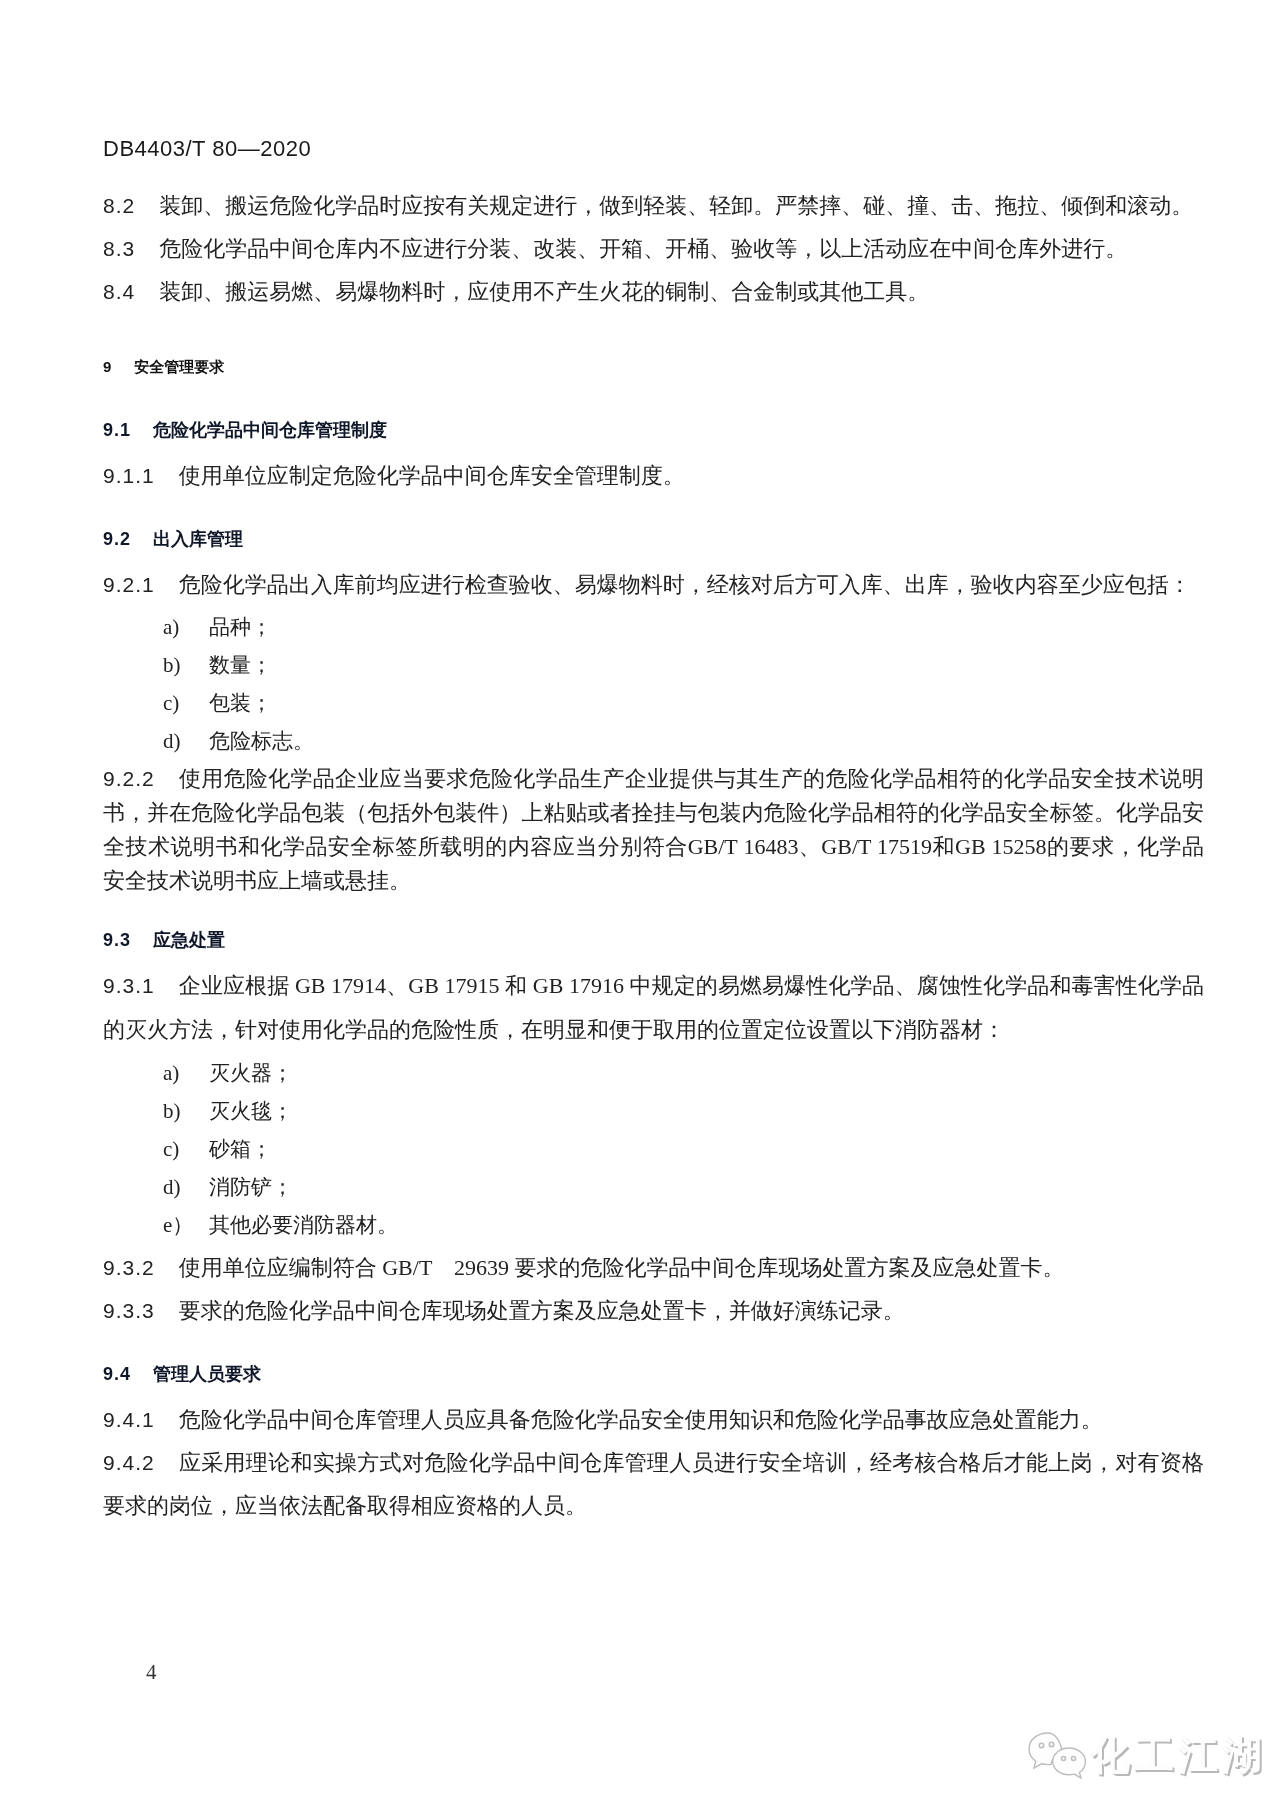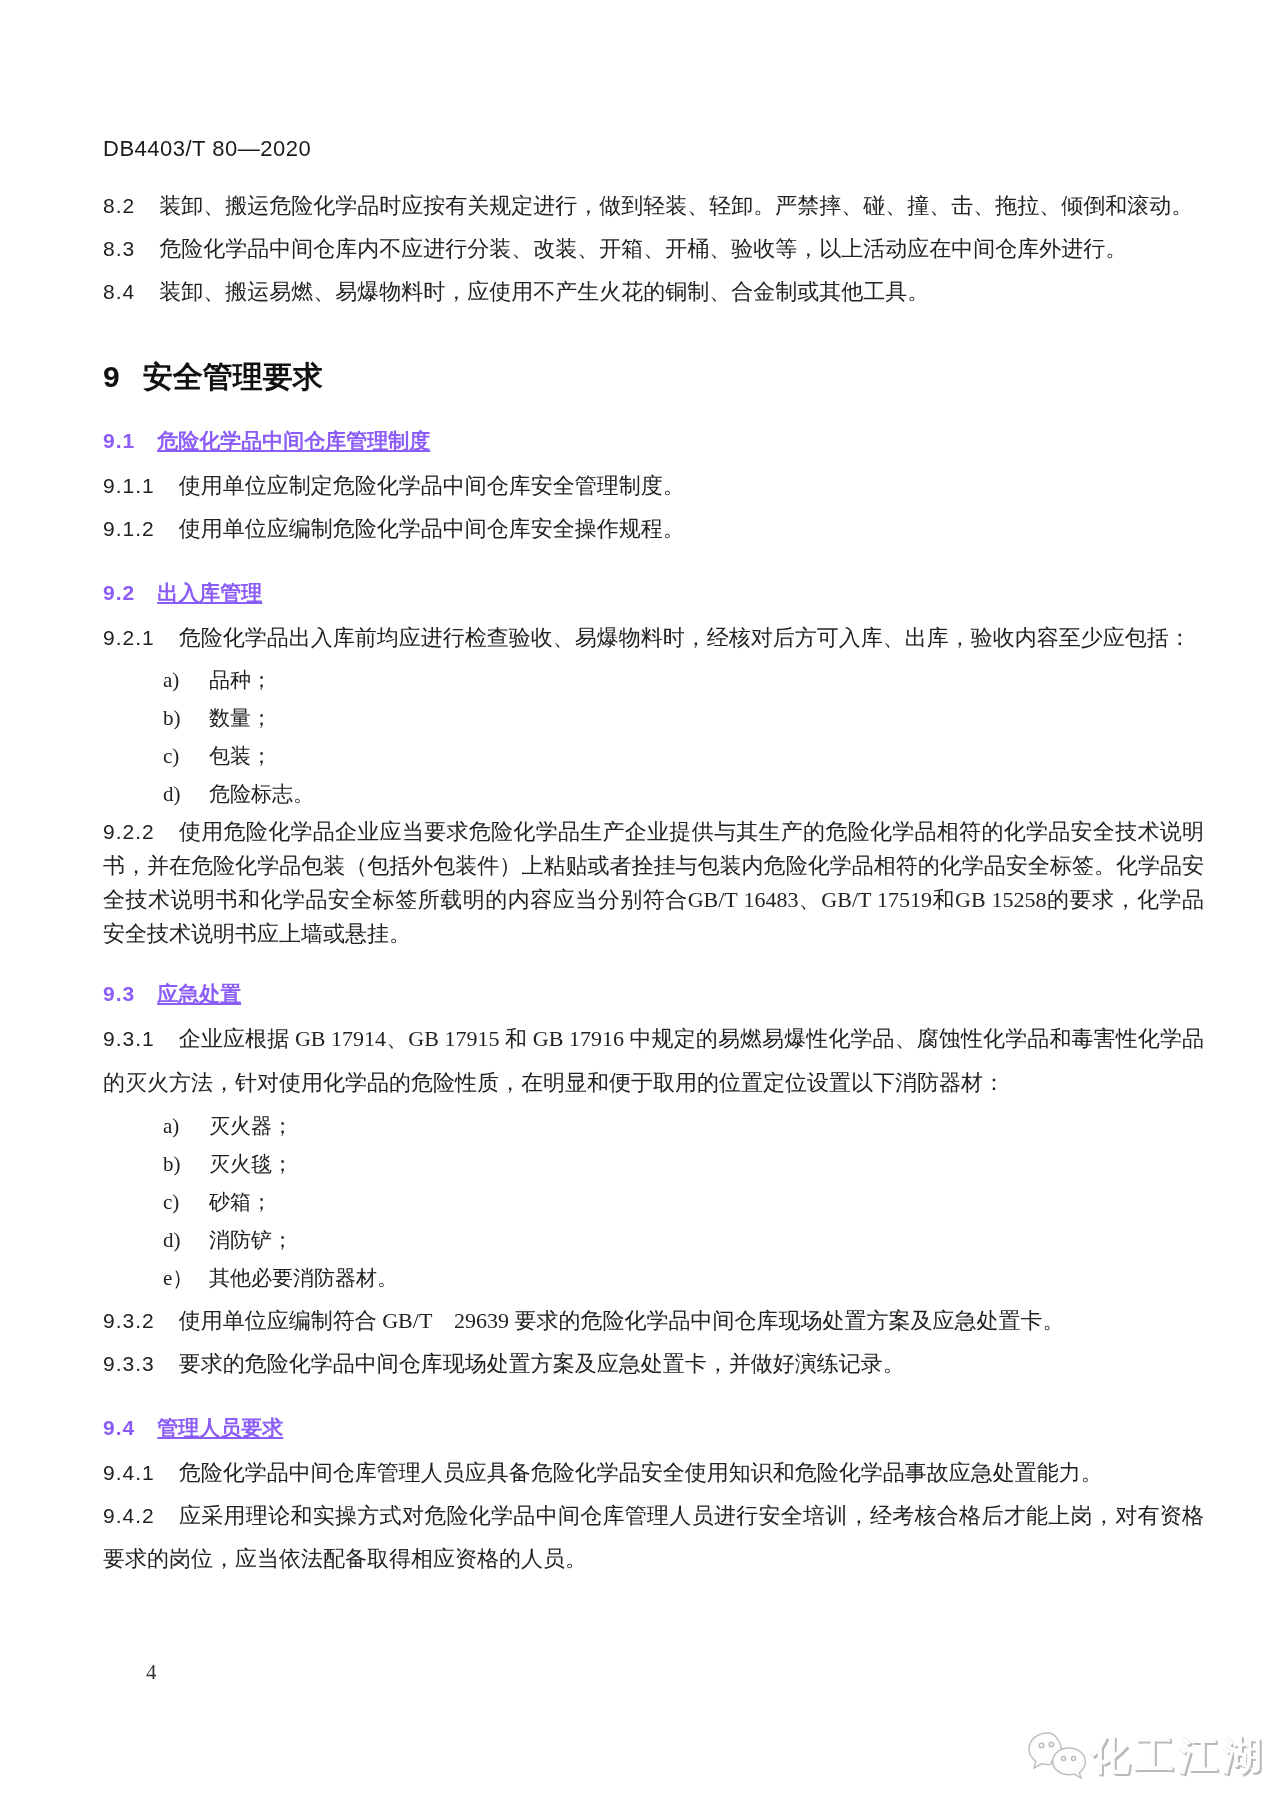--- a/index.html
+++ b/index.html
@@ -37,35 +37,34 @@
 
   .cnum {
     display: inline-block;
     margin-right: 24px;
     letter-spacing: 1px;
     font-family: "Liberation Sans", "DejaVu Sans", sans-serif;
     font-size: 21px;
   }
 
   .chapter {
-    margin: 42px 0 0 0;
+    margin: 32px 0 0 0;
     font-family: "Liberation Sans", "DejaVu Sans", sans-serif;
     font-weight: bold;
-    font-size: 30px;
+    font-size: 15px;
     line-height: 43px;
     color: #111;
   }
   .section {
     margin: 21px 0 2px 0;
     font-family: "Liberation Sans", "DejaVu Sans", sans-serif;
     font-weight: bold;
-    font-size: 21px;
+    font-size: 18px;
     line-height: 43px;
-    color: #8b5cf6;
-    text-decoration: underline;
+    color: #0f172a;
   }
   .hnum { display: inline-block; margin-right: 22px; letter-spacing: 1px; }
 
   .abc-list {
     list-style: none;
     margin: 2px 0 2px 0;
     padding: 0 0 0 60px;
     font-size: 21px;
   }
   .abc-list li { line-height: 38px; }
@@ -114,21 +113,20 @@
     <p class="clause"><span class="cnum">8.3</span><span>危险化学品中间仓库内不应进行分装、改装、开箱、开桶、验收等，以上活动应在中间仓库外进行。</span></p>
 
     <p class="clause"><span class="cnum">8.4</span><span>装卸、搬运易燃、易爆物料时，应使用不产生火花的铜制、合金制或其他工具。</span></p>
 
     <h1 class="chapter"><span class="hnum">9</span><span>安全管理要求</span></h1>
 
     <h2 class="section"><span class="hnum">9.1</span><span>危险化学品中间仓库管理制度</span></h2>
 
     <p class="clause"><span class="cnum">9.1.1</span><span>使用单位应制定危险化学品中间仓库安全管理制度。</span></p>
 
-    <p class="clause"><span class="cnum">9.1.2</span><span>使用单位应编制危险化学品中间仓库安全操作规程。</span></p>
 
     <h2 class="section"><span class="hnum">9.2</span><span>出入库管理</span></h2>
 
     <p class="clause"><span class="cnum">9.2.1</span><span>危险化学品出入库前均应进行检查验收、易爆物料时，经核对后方可入库、出库，验收内容至少应包括：</span></p>
 
     <ul class="abc-list">
       <li><span class="li-marker">a)</span><span>品种；</span></li>
       <li><span class="li-marker">b)</span><span>数量；</span></li>
       <li><span class="li-marker">c)</span><span>包装；</span></li>
       <li><span class="li-marker">d)</span><span>危险标志。</span></li>

